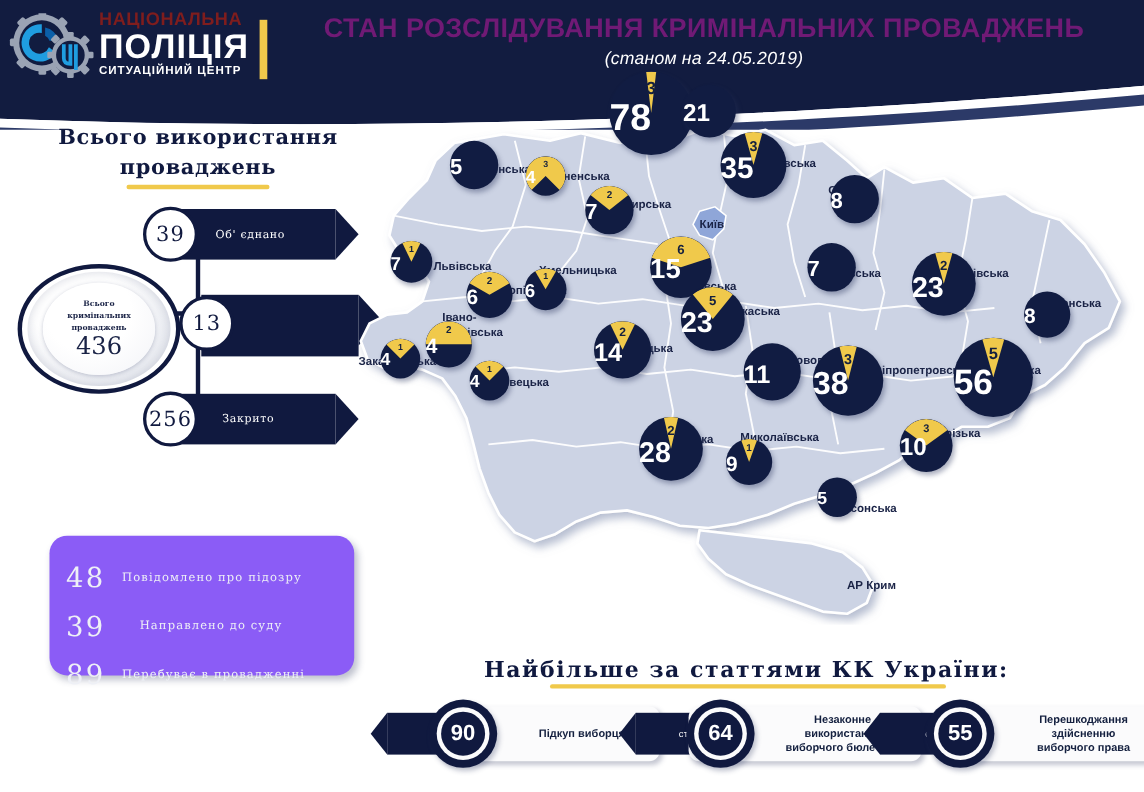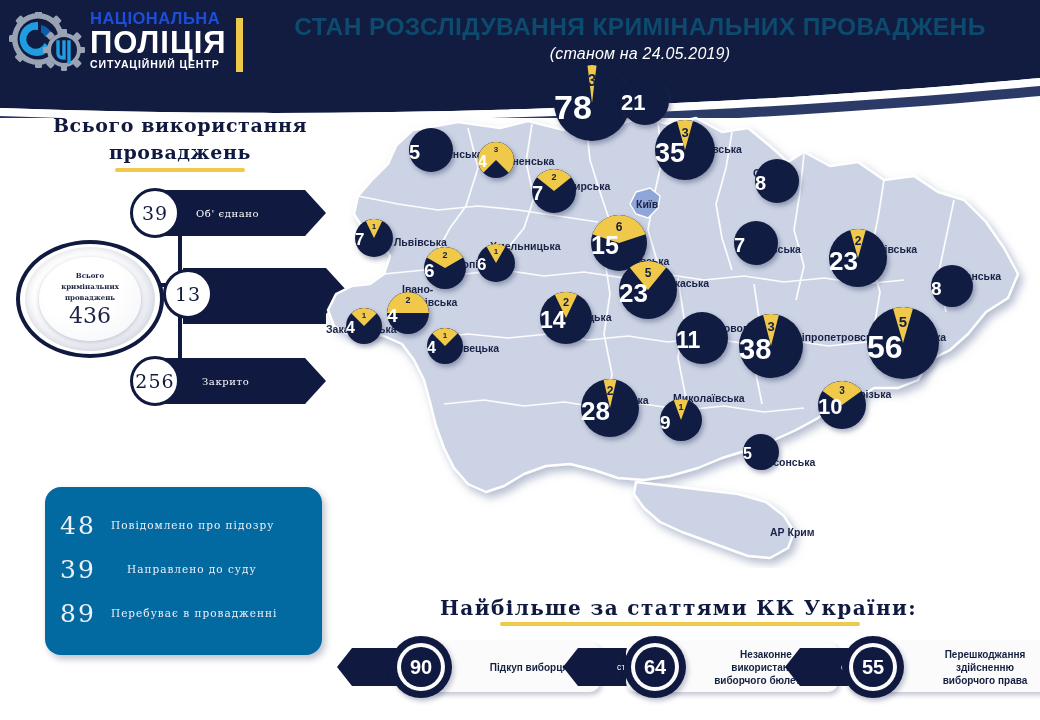--- a/index.html
+++ b/index.html
@@ -13,27 +13,27 @@
   #stage{position:absolute;left:0;top:0;width:1040px;height:720px;overflow:hidden;}
 
   
   .header-bg{position:absolute;left:0;top:0;width:1040px;height:118px;overflow:hidden;}
   .header-bg svg{display:block;}
   .header-inner{position:absolute;left:0;top:0;width:1040px;height:100px;}
 
   .logo{position:absolute;left:8px;top:10px;width:250px;height:66px;}
   .logo-gears{position:absolute;left:0;top:2px;width:78px;height:60px;}
   .logo-text{position:absolute;left:82px;top:0px;width:160px;}
-  .logo-l1{font-size:16.5px;font-weight:bold;letter-spacing:.5px;color:#1d4ed8;line-height:17px;}
+  .logo-l1{font-size:16.5px;font-weight:bold;letter-spacing:.5px;color:#7f1d1d;line-height:17px;}
   .logo-l2{font-size:31px;font-weight:bold;letter-spacing:1px;color:#fff;line-height:31px;}
   .logo-l3{font-size:10.5px;font-weight:bold;letter-spacing:.9px;color:#fff;line-height:13px;}
   .logo-bar{position:absolute;left:228px;top:8px;width:7px;height:54px;background:#f0c94b;}
 
   .title-wrap{position:absolute;left:270px;top:12px;width:740px;text-align:center;}
-  .main-title{font-size:24.5px;font-weight:bold;color:#0c4a6e;letter-spacing:.4px;line-height:30px;}
+  .main-title{font-size:24.5px;font-weight:bold;color:#701a75;letter-spacing:.4px;line-height:30px;}
   .sub-title{font-size:16px;font-style:italic;color:#fff;margin-top:3px;letter-spacing:.2px;}
 
   
   .left-head{position:absolute;left:30px;top:112px;width:300px;text-align:center;
     font-family:"DejaVu Serif","Liberation Serif",serif;
     font-size:19px;font-weight:bold;line-height:27px;letter-spacing:.6px;color:#10193f;}
   .left-rule{position:absolute;left:115px;top:168px;width:130px;height:4px;background:#f0c94b;border-radius:2px;}
 
   .hub{position:absolute;left:16px;top:240px;width:148px;height:118px;}
   .hub-ring{position:absolute;left:0;top:0;width:148px;height:118px;border:4px solid #10193f;border-radius:50%;box-sizing:border-box;}
@@ -55,21 +55,21 @@
   .tag-body:after{content:"";position:absolute;right:-21px;top:0;width:0;height:0;
     border-top:23px solid transparent;border-bottom:23px solid transparent;border-left:21px solid #10193f;}
   .tag-circle{position:absolute;left:0;top:-2px;width:50px;height:50px;border-radius:50%;
     background:#fff;border:3px solid #10193f;box-sizing:border-box;
     display:flex;align-items:center;justify-content:center;
     font-family:"DejaVu Serif","Liberation Serif",serif;font-size:19px;color:#10193f;letter-spacing:1px;z-index:2;}
   .tag-text{position:absolute;top:0;height:46px;display:flex;align-items:center;
     font-family:"DejaVu Serif","Liberation Serif",serif;font-size:10px;color:#fff;line-height:13px;letter-spacing:.6px;}
 
   
-  .statbox{position:absolute;left:45px;top:487px;width:277px;height:168px;background:#0369a1;border-radius:16px;
+  .statbox{position:absolute;left:45px;top:487px;width:277px;height:127px;background:#8b5cf6;border-radius:16px;
     box-shadow:3px 4px 7px rgba(40,50,90,.30);}
   .statrow{position:absolute;left:0;width:277px;height:40px;display:flex;align-items:center;}
   .statnum{width:66px;text-align:center;font-family:"DejaVu Serif","Liberation Serif",serif;
     font-size:25px;color:#eef0f6;letter-spacing:2px;}
   .stattext{font-family:"DejaVu Serif","Liberation Serif",serif;font-size:10.5px;color:#eef0f6;letter-spacing:1px;}
 
   
   .map{position:absolute;left:318px;top:88px;width:722px;height:480px;}
   .map svg{display:block;}
   .rlabel{position:absolute;font-size:10.5px;font-weight:bold;color:#1a2346;white-space:nowrap;}

